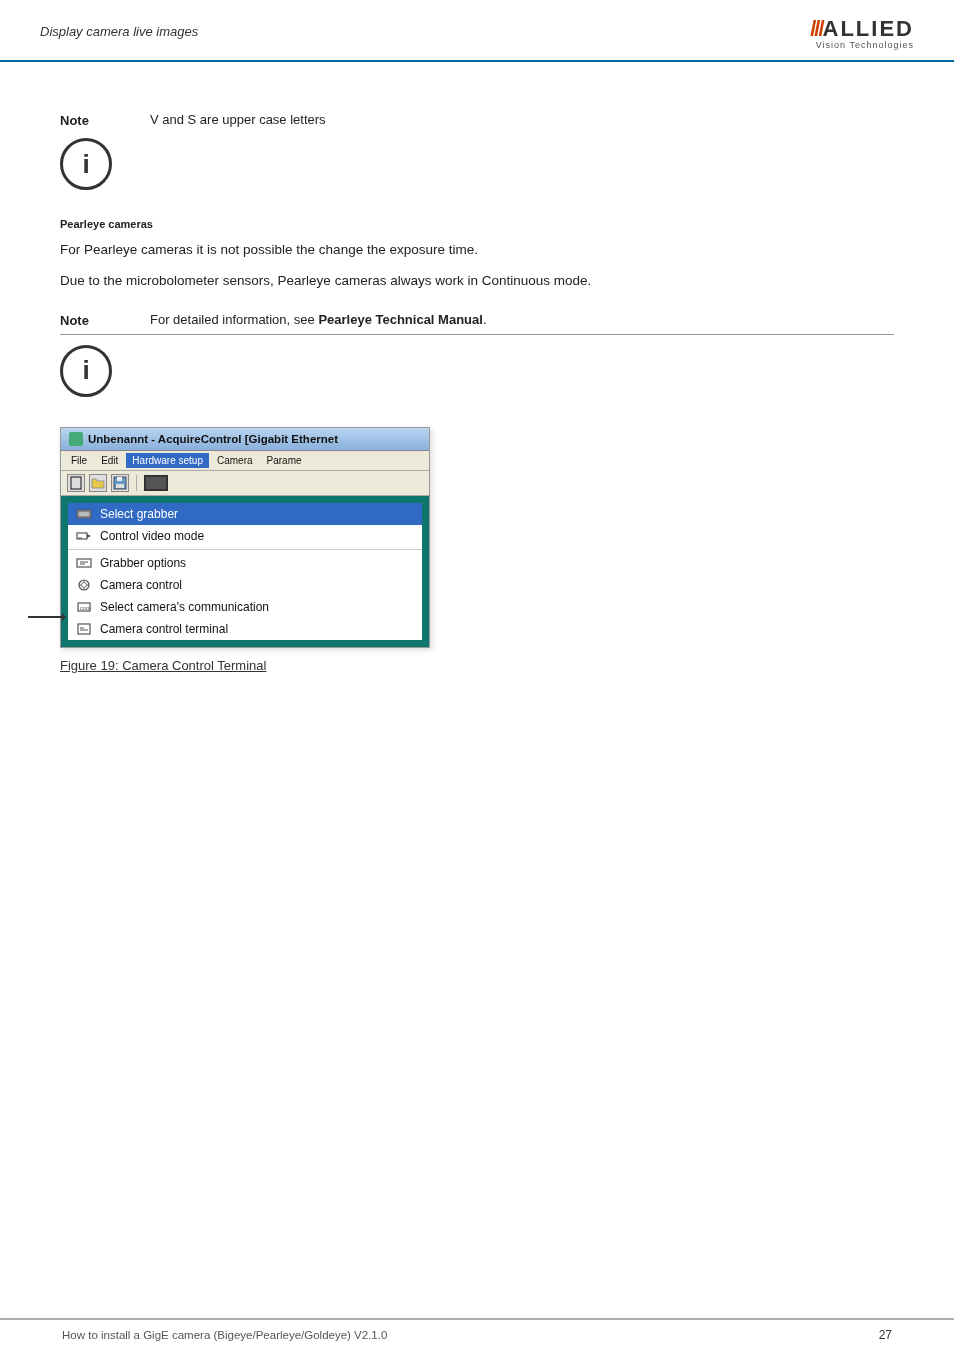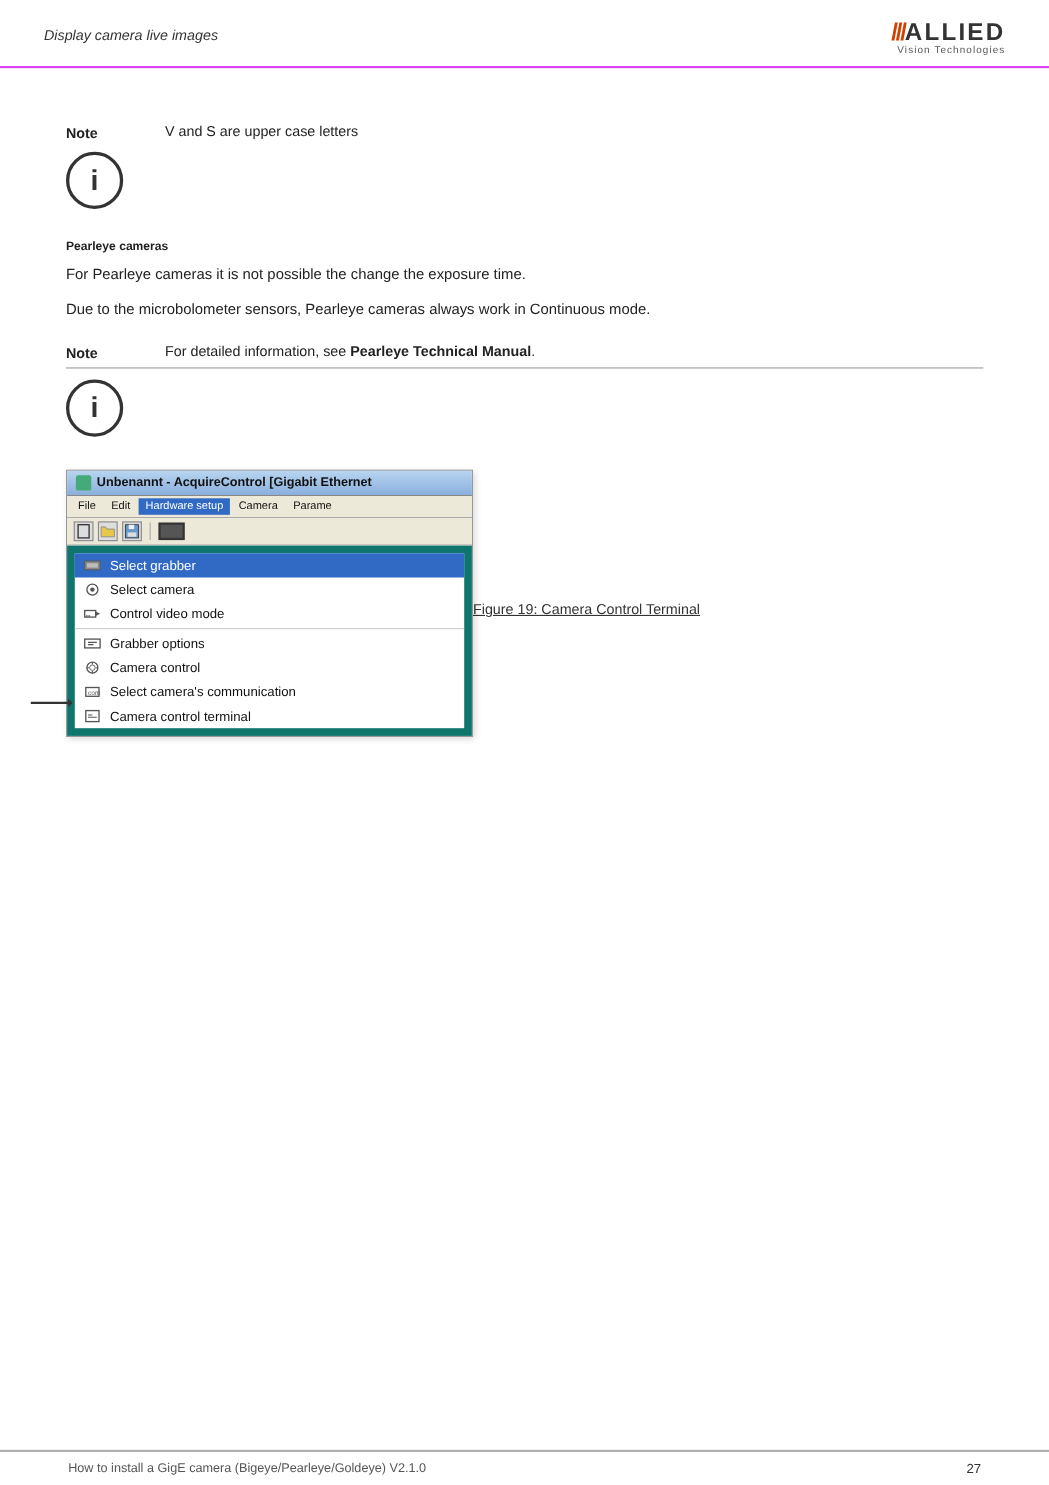--- a/index.html
+++ b/index.html
@@ -12,21 +12,21 @@
       color: #222;
       position: relative;
     }
 
     
     .header {
       display: flex;
       justify-content: space-between;
       align-items: flex-start;
       padding: 18px 40px 10px 40px;
-      border-bottom: 2px solid #d946ef;
+      border-bottom: 2px solid #0369a1;
       margin-bottom: 0;
     }
     .header-title {
       font-style: italic;
       font-size: 13px;
       color: #333;
       padding-top: 6px;
     }
     .logo-area {
       display: flex;
@@ -120,22 +120,22 @@
       align-items: flex-start;
       margin-bottom: 8px;
       margin-top: 20px;
       padding-bottom: 6px;
       border-bottom: 1.5px solid #999;
     }
 
     
     .screenshot-area {
       display: flex;
-      flex-direction: row;
-      align-items: center;
+      flex-direction: column;
+      align-items: flex-start;
       margin-top: 30px;
     }
 
     
     .app-window {
       border: 1px solid #999;
       background: #f0f0f0;
       width: 370px;
       font-size: 12px;
       box-shadow: 2px 2px 6px rgba(0,0,0,0.15);
@@ -361,29 +361,20 @@
           <div class="dropdown-item highlighted">
             <span class="menu-icon">
               <svg width="16" height="14" viewBox="0 0 16 14">
                 <rect x="1" y="3" width="14" height="8" fill="#888" stroke="#555" stroke-width="0.8"></rect>
                 <rect x="3" y="5" width="10" height="4" fill="#bbb"></rect>
               </svg>
             </span>
             <span>Select grabber</span>
           </div>
 
-          <div class="dropdown-item">
-            <span class="menu-icon">
-              <svg width="16" height="14" viewBox="0 0 16 14">
-                <circle cx="8" cy="7" r="5" fill="none" stroke="#555" stroke-width="1.2"></circle>
-                <circle cx="8" cy="7" r="2" fill="#555"></circle>
-              </svg>
-            </span>
-            <span>Select camera</span>
-          </div>
 
           <div class="dropdown-item">
             <span class="menu-icon">
               <svg width="16" height="14" viewBox="0 0 16 14">
                 <rect x="1" y="4" width="10" height="6" fill="none" stroke="#555" stroke-width="1.2"></rect>
                 <polygon points="11,5 15,7 11,9" fill="#555"></polygon>
                 <line x1="3" y1="8" x2="3" y2="10" stroke="#555" stroke-width="1"></line>
                 <line x1="5" y1="8" x2="5" y2="10" stroke="#555" stroke-width="1"></line>
               </svg>
             </span>

